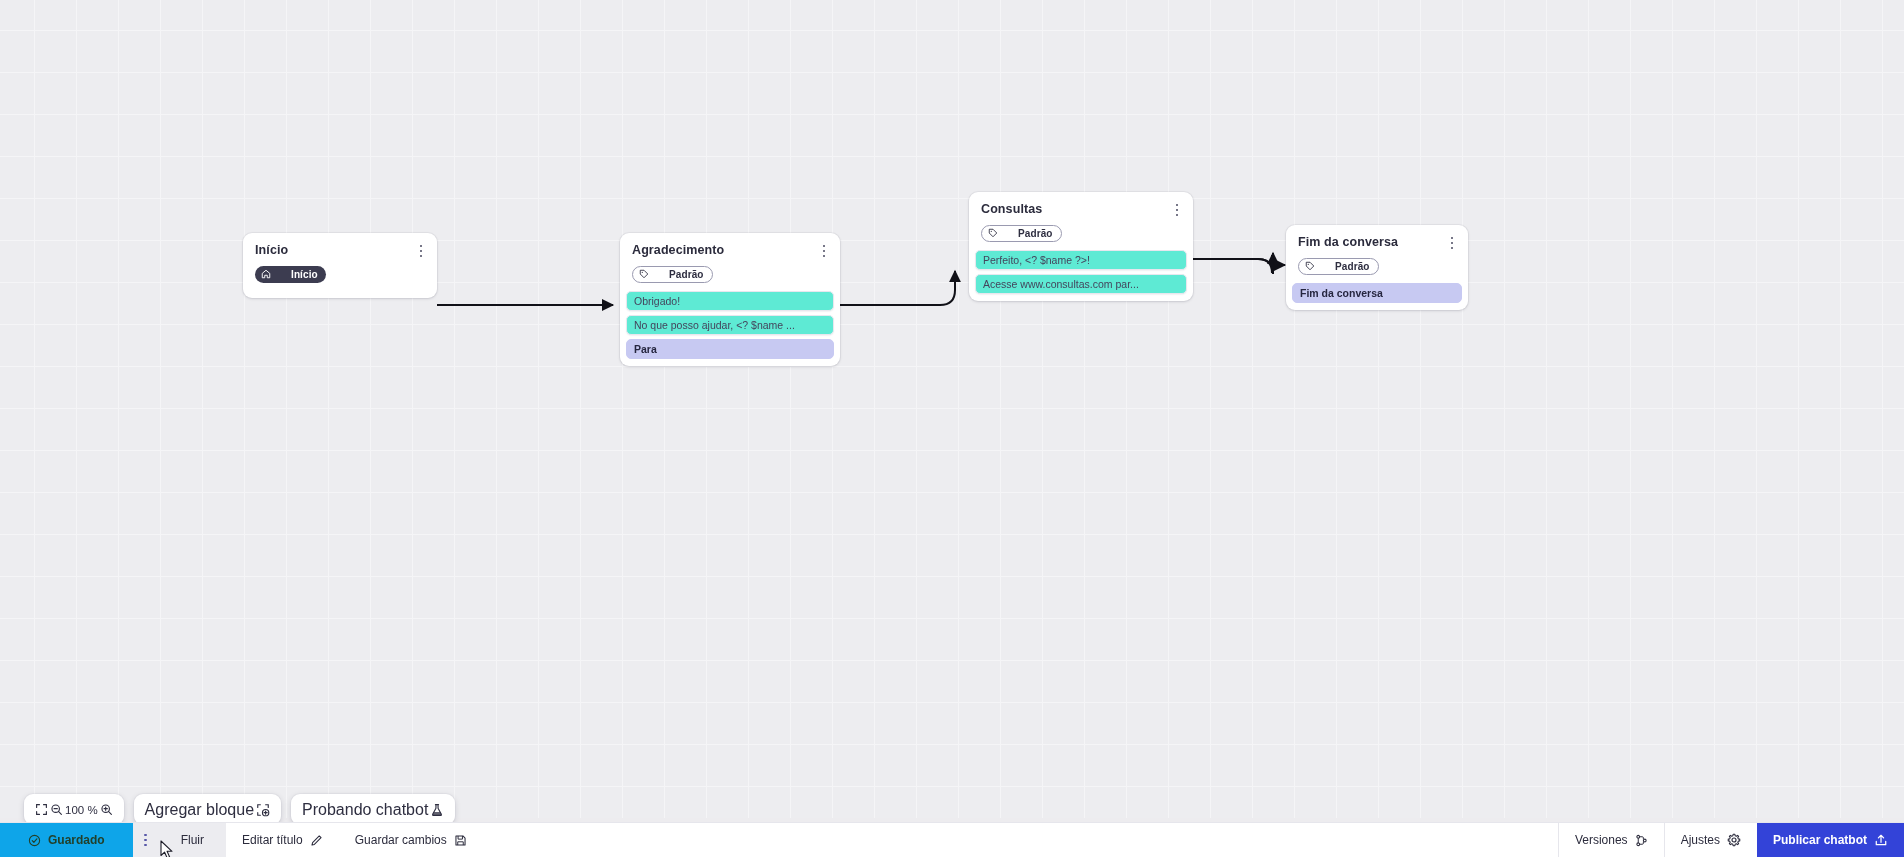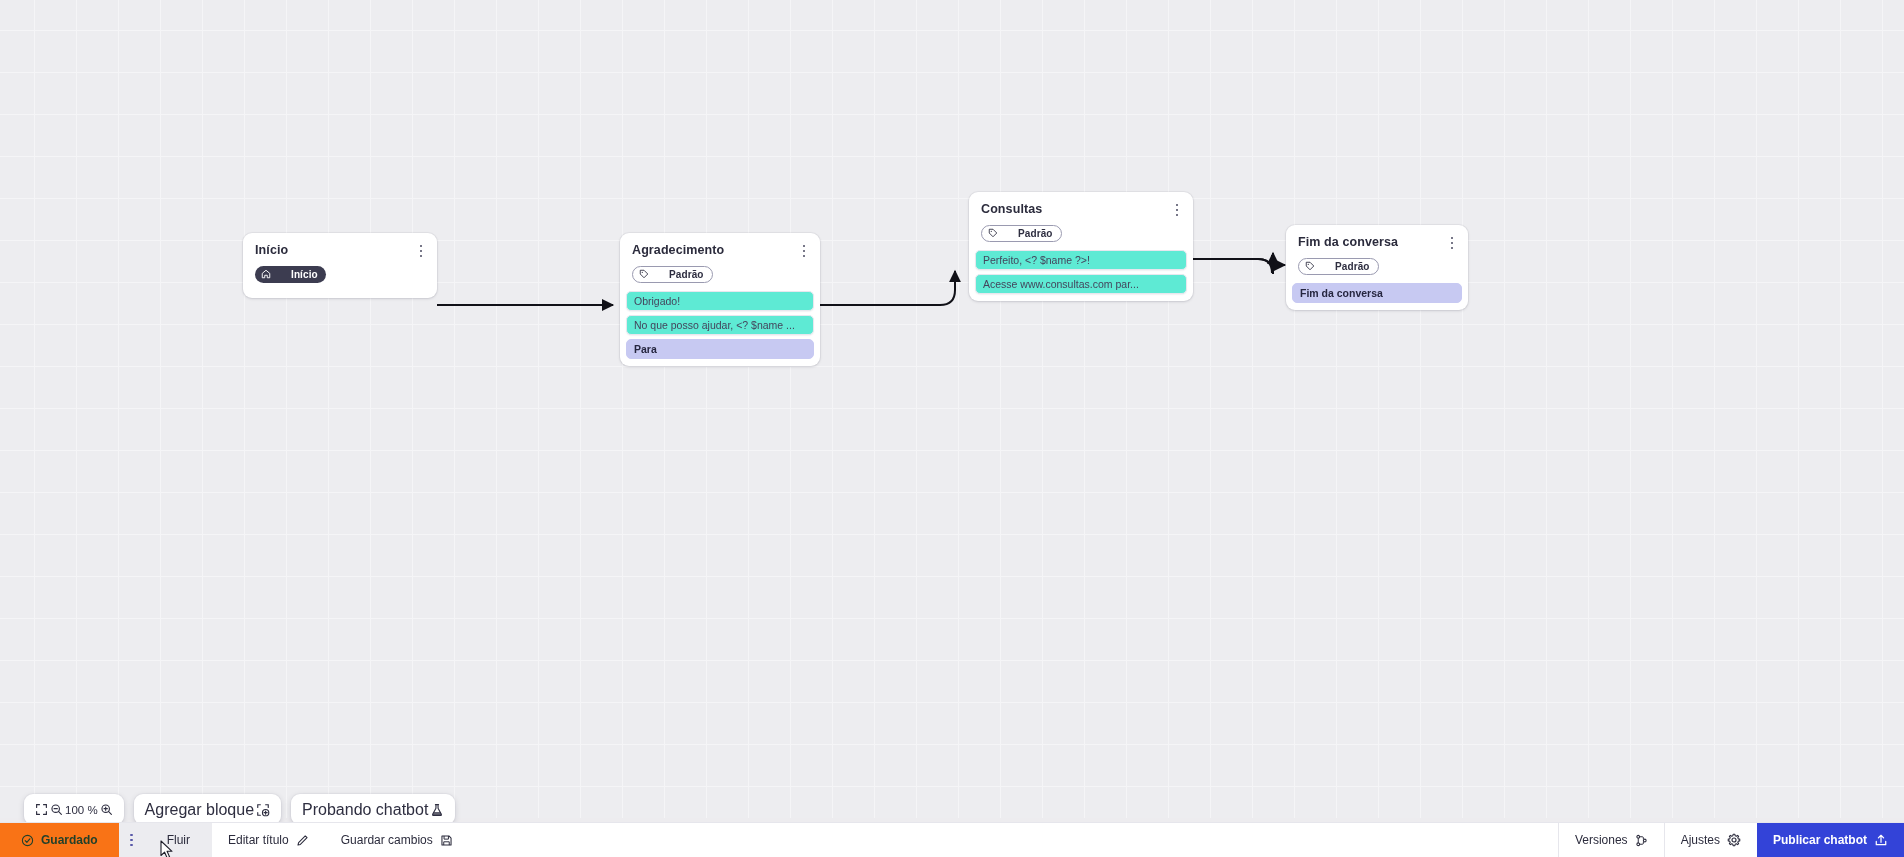--- a/index.html
+++ b/index.html
@@ -142,21 +142,21 @@
     z-index: 10;
   }
   .sb-item {
     display: flex; align-items: center; gap: 7px;
     padding: 0 16px;
     font-size: 12px;
     color: #2b2b3c;
     cursor: pointer;
     white-space: nowrap;
   }
-  .sb-saved { background: #f97316; color: #22402a; font-weight: 700; padding: 0 21px; }
+  .sb-saved { background: #0ea5e9; color: #22402a; font-weight: 700; padding: 0 28px; }
   .sb-kebab {
     display: flex; flex-direction: column; align-items: center; justify-content: center; gap: 2.5px;
     width: 26px; background: #ececf0; cursor: pointer;
   }
   .sb-kebab span { width: 2.6px; height: 2.6px; border-radius: 50%; background: #5858a8; }
   .sb-fluir { background: #ececf0; padding: 0 22px; font-weight: 400; }
   .sb-divider { width: 1px; background: #e6e6ec; }
   .sb-spacer { flex: 1; }
   .sb-publish {
     background: #3343d8; color: #ffffff; font-weight: 700;
@@ -197,21 +197,21 @@
       <div class="badge-row">
         <span class="badge dark">
           <svg width="10" height="10" viewBox="0 0 16 16">
               <path d="M8 2 L14 7 L14 14 L10 14 L10 10 L6 10 L6 14 L2 14 L2 7 Z" fill="none" stroke="#ffffff" stroke-width="1.5" stroke-linejoin="round"></path>
             </svg>
           <span>Início</span>
         </span>
       </div>
     </div>
 
-    <div class="node" style="left:620px; top:233px; width:200px;">
+    <div class="node" style="left:620px; top:233px; width:220px;">
       <div class="node-head">
         <div class="node-title">Agradecimento</div>
         <div class="kebab">
             <span></span>
             <span></span>
             <span></span>
           </div>
       </div>
       <div class="badge-row">
         <span class="badge outline">

